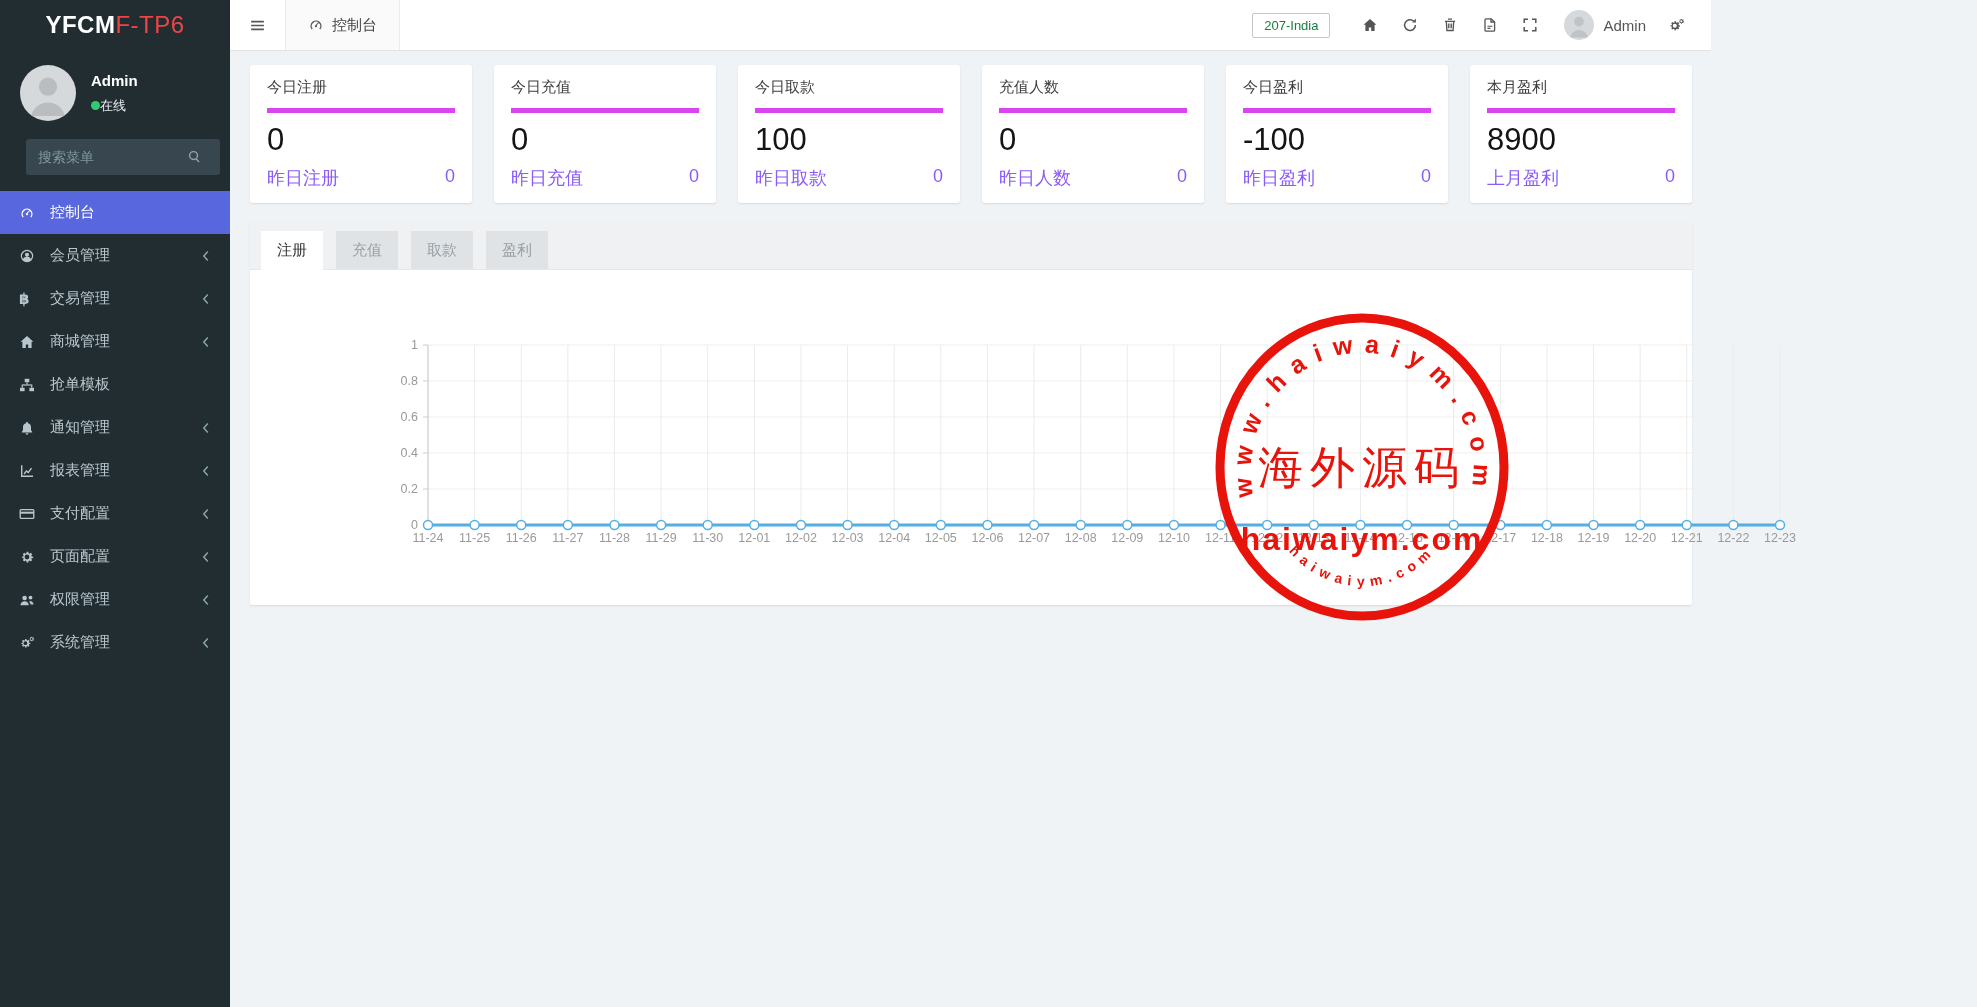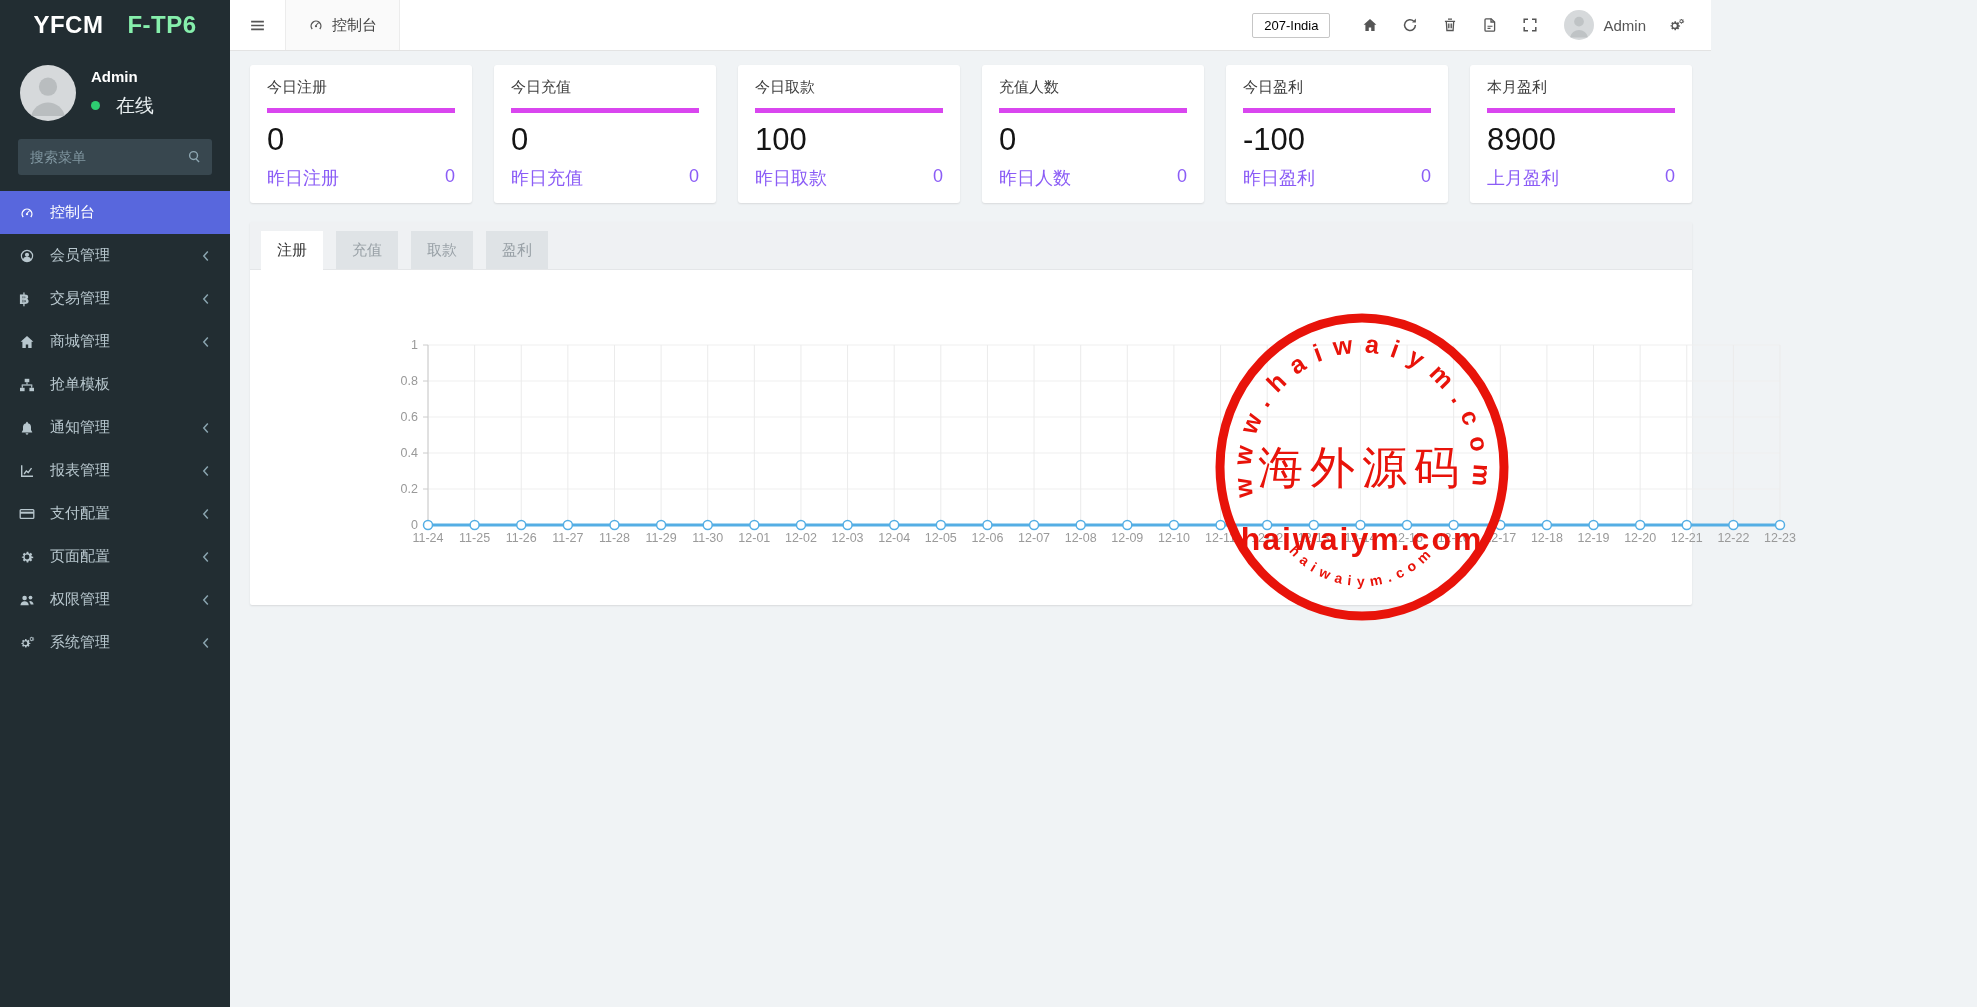--- a/index.html
+++ b/index.html
@@ -8,30 +8,30 @@
     font-family:"Liberation Sans","DejaVu Sans",sans-serif;
     background:#f0f3f5;color:#333;
   }
   .app{position:relative;width:1711px;height:1007px;display:flex;}
 
   
   .sidebar{width:230px;flex-shrink:0;height:1007px;background:#222d32;}
   .logo{height:50px;display:flex;align-items:center;justify-content:center;
         font-size:24px;color:#fff;letter-spacing:.5px;}
   .logo .b{font-weight:bold;}
-  .logo .r{font-weight:700;color:#86efac;padding-left:24px;}
+  .logo .r{font-weight:400;color:#ef4444;}
   .user-panel{display:flex;align-items:center;gap:15px;padding:15px 20px 12px 20px;}
   .avatar-big{width:56px;height:56px;border-radius:50%;background:#d6d9db;overflow:hidden;flex-shrink:0;
               display:flex;align-items:center;justify-content:center;}
   .uinfo .uname{font-size:15px;font-weight:bold;color:#fff;margin-bottom:8px;}
-  .ustatus{display:flex;align-items:center;gap:16px;font-size:19px;color:#e8eef0;}
+  .ustatus{display:flex;align-items:center;gap:0;font-size:13px;color:#e8eef0;}
   .dot{width:9px;height:9px;border-radius:50%;background:#2ecc71;}
   .search{margin:6px 18px 16px 18px;position:relative;}
   .search .inp{width:100%;box-sizing:border-box;height:36px;background:#38474f;border:none;
-        border-radius:3px;color:#86efac;font-size:14px;padding:0 36px 0 12px;outline:none;}
+        border-radius:3px;color:#86efac;font-size:14px;padding:0 36px 0 12px;outline:none;margin-left:8px;}
   .search .inp::placeholder{color:#8096a0;}
   .search .sico{position:absolute;right:10px;top:10px;color:#8ea7b2;}
   .nav-item{height:43px;display:flex;align-items:center;padding:0 16px 0 19px;
             font-size:15px;color:#b8c7ce;cursor:pointer;}
   .nav-item .ico{width:22px;margin-right:9px;display:flex;align-items:center;}
   .nav-item .lbl{flex:1;}
   .nav-item .chev{color:#8aa4af;display:flex;}
   .nav-item.active{background:#5867dd;color:#fff;}
   .baht{font-size:15px;font-weight:bold;line-height:1;}
 
@@ -39,21 +39,21 @@
   .main{flex:1;display:flex;flex-direction:column;min-width:0;}
   .topbar{height:50px;background:#fff;border-bottom:1px solid #e3e3e3;
           display:flex;align-items:center;flex-shrink:0;}
   .burger{padding:0 19px;color:#555;cursor:pointer;display:flex;}
   .top-tab{height:50px;display:flex;align-items:center;gap:8px;padding:0 22px;
            background:#fafafa;border-left:1px solid #ececec;border-right:1px solid #ececec;
            font-size:15px;color:#444;cursor:pointer;}
   .top-tab .ico{display:flex;color:#555;}
   .top-right{margin-left:auto;display:flex;align-items:center;padding-right:14px;}
   .region{border:1px solid #c6c6c6;border-radius:2px;padding:4px 11px;font-size:13px;
-          color:#000000;background:#fff;cursor:pointer;margin-right:20px;}
+          color:#15803d;background:#fff;cursor:pointer;margin-right:20px;}
   .tb-btn{color:#555;padding:0 12px;cursor:pointer;display:flex;}
   .admin-chip{display:flex;align-items:center;gap:9px;margin:0 10px 0 14px;cursor:pointer;}
   .avatar-sm{width:30px;height:30px;border-radius:50%;background:#d6d9db;overflow:hidden;
              display:flex;align-items:center;justify-content:center;}
   .admin-name{font-size:15px;color:#555;}
 
   
   .content{padding:14px 19px 0 20px;}
   .cards{display:flex;gap:22px;}
   .card{flex:1;background:#fff;border-radius:3px;box-shadow:0 1px 2px rgba(0,0,0,.1);

